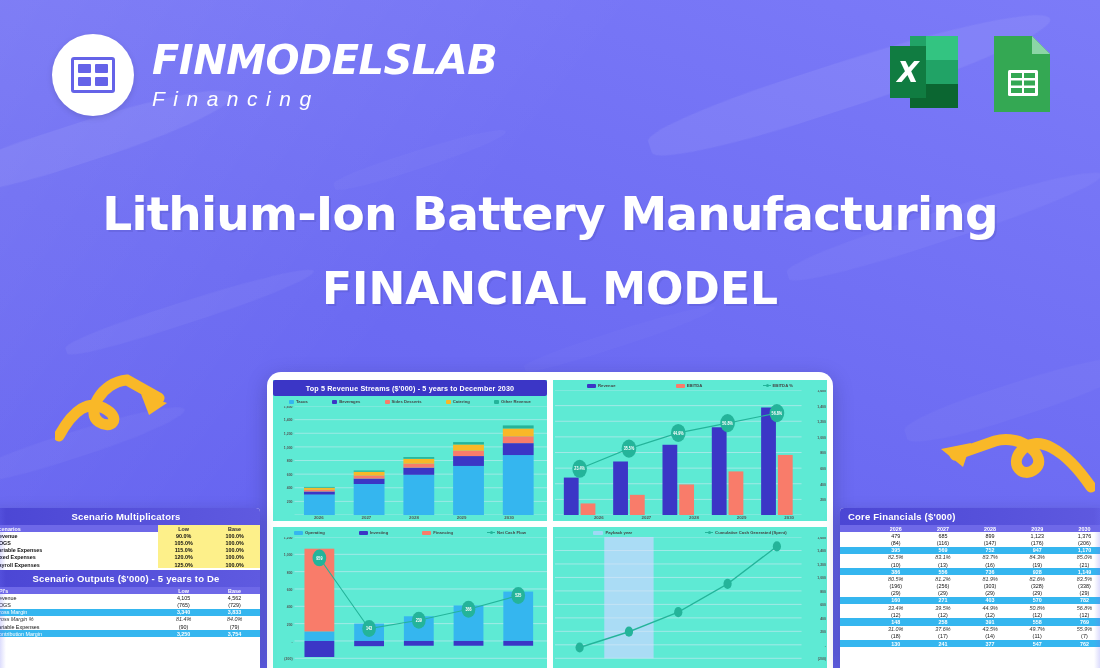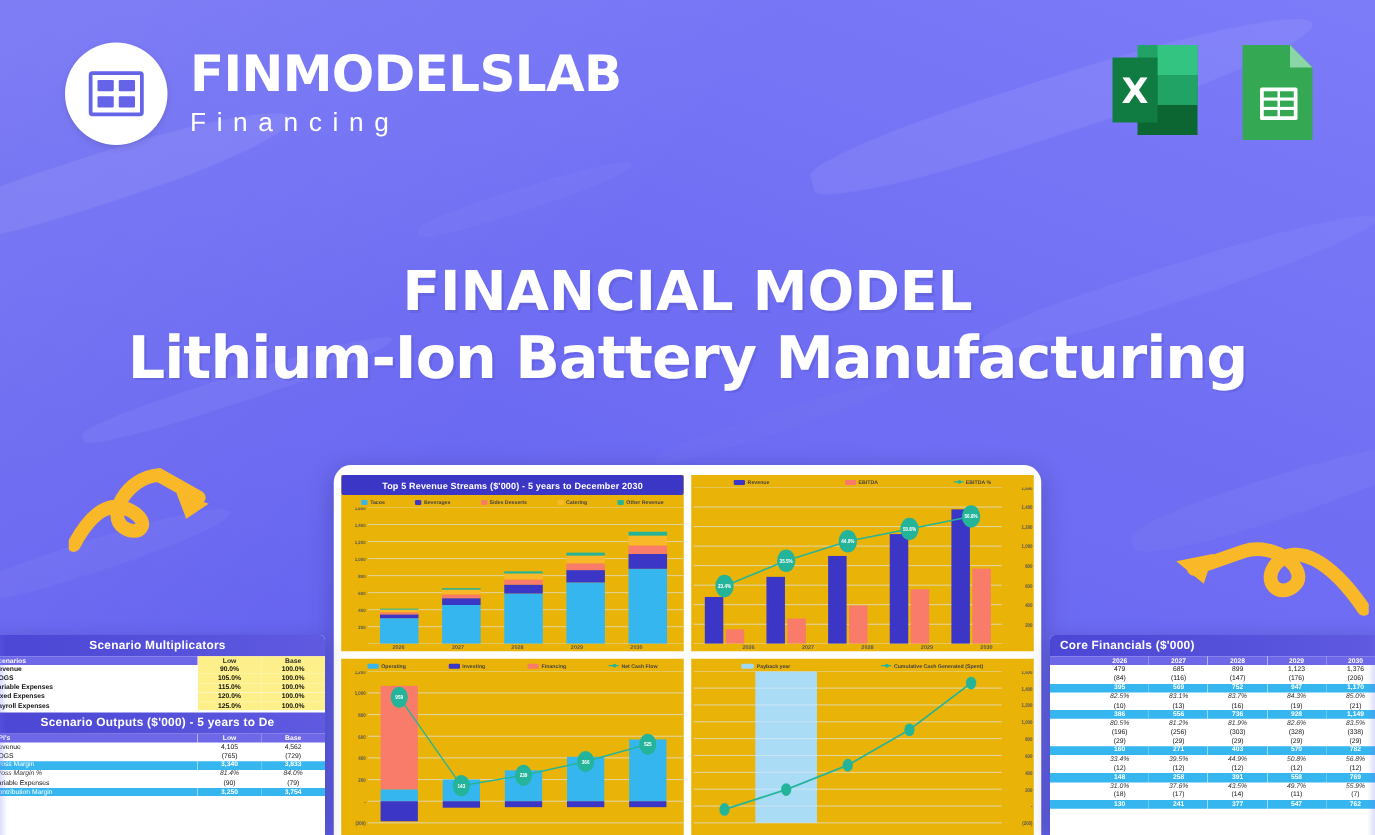--- a/index.html
+++ b/index.html
@@ -27,21 +27,21 @@
   .brush.b1 { left: -60px;  top: 120px; width: 300px;  height: 40px; }
   .brush.b2 { left: 60px;   top: 300px; width: 260px;  height: 22px; opacity:.7;}
   .brush.b3 { left: 640px;  top: 60px;  width: 420px;  height: 46px; }
   .brush.b4 { left: 780px;  top: 210px; width: 330px;  height: 30px; opacity:.6;}
   .brush.b5 { left: -30px;  top: 430px; width: 220px;  height: 26px; opacity:.55;}
   .brush.b6 { left: 900px;  top: 380px; width: 250px;  height: 34px; opacity:.5;}
   .brush.b7 { left: 330px;  top: 150px; width: 180px;  height: 18px; opacity:.45;}
   .brush.b8 { left: 520px;  top: 330px; width: 200px;  height: 16px; opacity:.35;}
 
   
-  #header { position: absolute; left: 0; top: 0; width: 1100px; height: 150px; }
+  #header { position: absolute; left: 0; top: 0; width: 1100px; height: 150px; font-style: italic; }
   #logo-group { position: absolute; left: 52px; top: 34px; display: flex; align-items: center; gap: 18px; }
   #logo-mark {
     width: 82px; height: 82px; border-radius: 50%;
     background: #ffffff; display: flex; align-items: center; justify-content: center;
     box-shadow: 0 2px 6px rgba(0,0,0,.12);
   }
   #logo-grid { width: 44px; height: 36px; border: 3px solid #6563e8; border-radius: 3px;
     display: grid; grid-template-columns: 1fr 1fr; grid-template-rows: 1fr 1fr; gap: 4px; padding: 4px; }
   #logo-grid i { display: block; background: #6563e8; border-radius: 1px; }
   #logo-text { display: flex; flex-direction: column; }
@@ -78,21 +78,21 @@
   
   #dashboard {
     position: absolute; left: 267px; top: 372px; width: 566px; height: 296px;
     background: #ffffff; border-radius: 14px 14px 0 0;
     box-shadow: 0 6px 20px rgba(20,20,80,.28);
     padding: 8px 6px 0 6px;
     display: grid; grid-template-columns: 1fr 1fr; grid-template-rows: 1fr 1fr;
     gap: 6px;
     overflow: hidden;
   }
-  .panel { background:#eab308; display:flex; flex-direction:column; overflow:hidden; }
+  .panel { background:#5eead4; display:flex; flex-direction:column; overflow:hidden; }
   .panel-title {
     background: #3b36c6; color: #fff; text-align: center;
     font-size: 7.2px; font-weight: 700; padding: 3.5px 2px; letter-spacing: .15px;
     border-radius: 2px;
   }
   .panel-legend {
     display: flex; justify-content: space-around; align-items: center;
     padding: 3px 4px 2px 4px;
   }
   .lg { display:flex; align-items:center; gap:2px; font-size:4.2px; font-weight:700; color:#444; white-space:nowrap;}
@@ -186,22 +186,22 @@
         <rect x="29" y="48.5" width="11" height="5" fill="#34a853"></rect>
         <rect x="42" y="48.5" width="11" height="5" fill="#34a853"></rect>
         <rect x="29" y="56" width="11" height="5" fill="#34a853"></rect>
         <rect x="42" y="56" width="11" height="5" fill="#34a853"></rect>
       </svg>
     </div>
   </div>
 </div>
 
 <div id="title-block">
+  <div id="main-title">Lithium-Ion Battery Manufacturing</div>
   <div id="sub-title">FINANCIAL MODEL</div>
-  <div id="main-title">Lithium-Ion Battery Manufacturing</div>
 </div>
 
 <div id="arrow-left">
   <svg width="125" height="85" viewBox="0 0 125 85">
     <path d="M4 78 C18 52 34 40 52 52 C66 61 56 72 44 64 C30 55 46 24 72 22 L104 40" stroke="#f9b828" stroke-width="11" fill="none" stroke-linecap="round"></path>
     <path d="M112 45 L86 36 L94 57 Z" fill="#f9b828"></path>
   </svg>
 </div>
 
 <div id="arrow-right">

